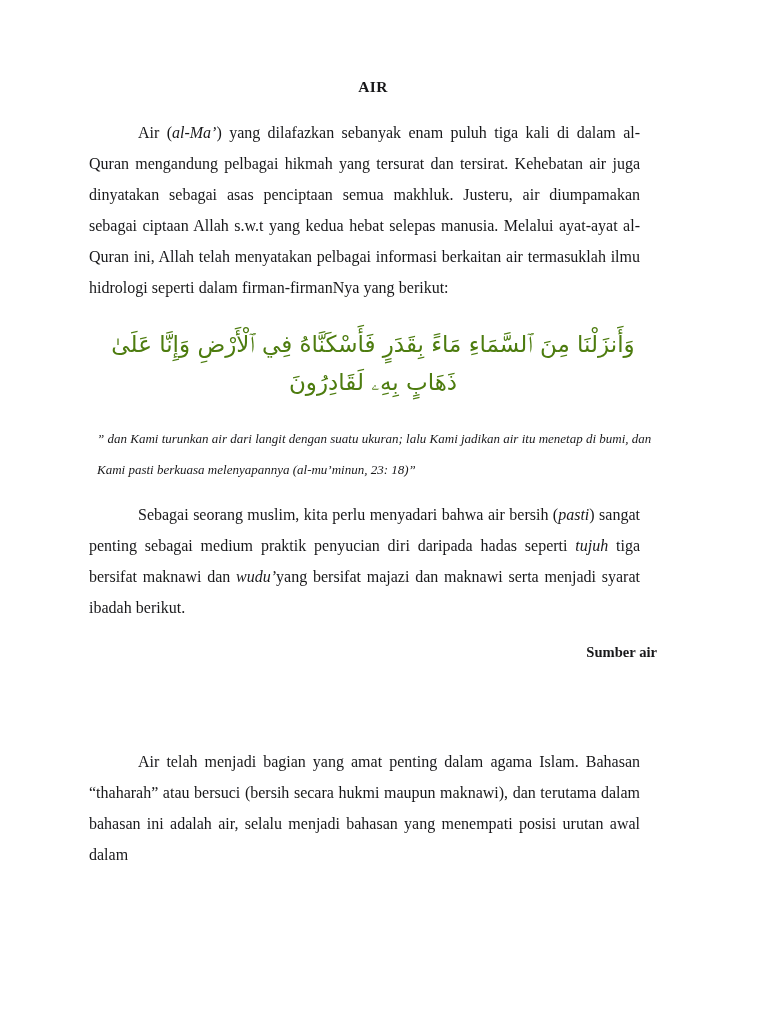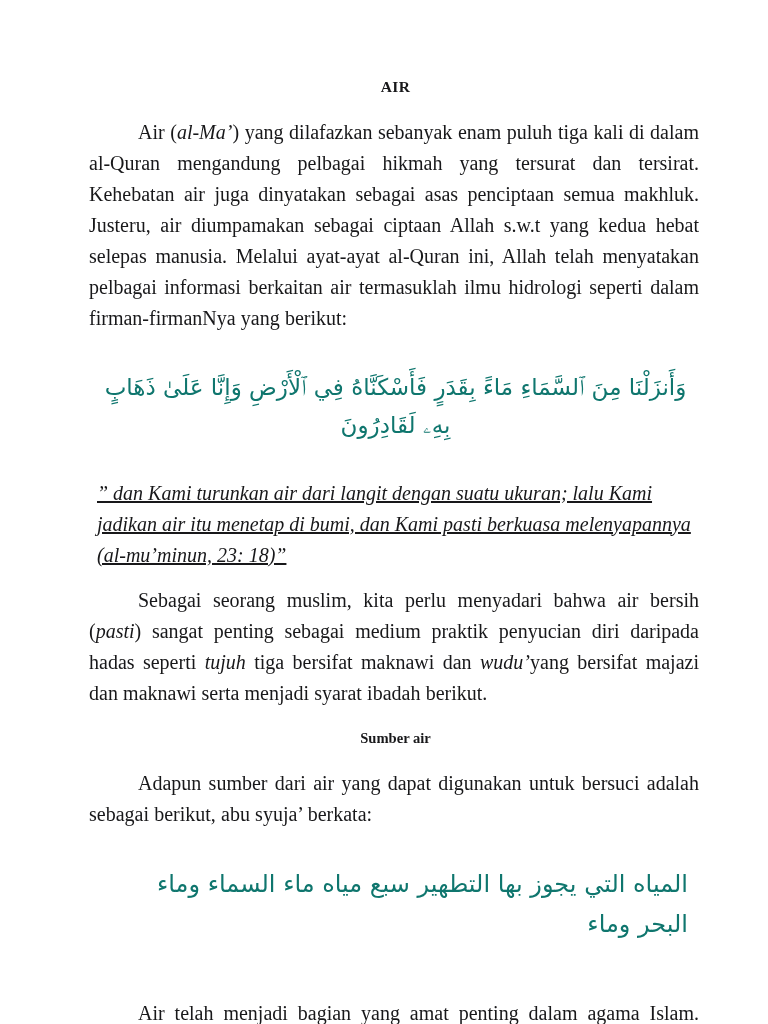--- a/index.html
+++ b/index.html
@@ -16,80 +16,79 @@
     color: #18181a;
     -webkit-font-smoothing: antialiased;
   }
 
   .page {
     position: relative;
     width: 768px;
     height: 1024px;
     background: #ffffff;
     box-sizing: border-box;
-    padding: 78px 66px 0 89px;
+    padding: 78px 111px 0 89px;
   }
 
   .doc-title {
     text-align: center;
     font-weight: bold;
     font-size: 15.5px;
     letter-spacing: 0.4px;
     margin: 0 0 20px 0;
     line-height: 1.2;
   }
 
   p.body-par {
-    margin: 0 3px 0 0;
-    font-size: 20px;
+    margin: 0 17px 0 0;
+    font-size: 16px;
     line-height: 31px;
     text-align: justify;
     text-justify: inter-word;
     text-indent: 49px;
     word-spacing: 0.2px;
   }
 
   .section-head {
     font-weight: bold;
     font-size: 14.6px;
     line-height: 31px;
     margin: 0;
-    text-align: center;
+    text-align: right;
   }
 
   .gap-sm { height: 14px; }
   .gap-md { height: 22px; }
 
   .arabic-block {
     font-family: "DejaVu Sans", "Liberation Sans", sans-serif;
     direction: rtl;
     unicode-bidi: bidi-override;
     text-align: center;
     font-size: 23px;
     line-height: 38px;
-    color: #0f766e;
-    margin: 12px;
+    color: #4d7c0f;
+    margin: 0;
     padding: 0;
   }
 
   .arabic-block.two-line {
     text-align: right;
     font-size: 24px;
     line-height: 40px;
     padding-right: 2px;
   }
 
   .translation {
     font-style: italic;
-    font-size: 20px;
+    font-size: 13px;
     line-height: 31px;
     text-align: left;
     margin: 0;
     padding-left: 8px;
-    text-decoration: underline;
   }
 
   i, em { font-style: italic; }
 </style>
 </head>
 <body>
 
 <div class="page">
 
   <h1 class="doc-title">AIR</h1>
@@ -107,25 +106,23 @@
   <div class="gap-sm"></div>
 
   <p class="body-par"><span>Sebagai seorang muslim, kita perlu menyadari bahwa air bersih (</span><i>pasti</i><span>) sangat penting sebagai medium praktik penyucian diri daripada hadas seperti </span><i>tujuh</i><span> tiga bersifat maknawi dan </span><i>wudu’</i><span>yang bersifat majazi dan maknawi serta menjadi syarat ibadah berikut.</span></p>
 
   <div class="gap-sm"></div>
 
   <h2 class="section-head">Sumber air</h2>
 
   <div class="gap-sm"></div>
 
-  <p class="body-par">Adapun sumber dari air yang dapat digunakan untuk bersuci adalah sebagai berikut, abu syuja’ berkata:</p>
 
   <div class="gap-md"></div>
 
-  <div class="arabic-block two-line">المياه التي يجوز بها التطهير سبع مياه ماء السماء وماء البحر وماء</div>
 
 
   <div class="gap-sm"></div>
 
 
   <div class="gap-sm"></div>
 
 
   <div class="gap-sm"></div>
 

